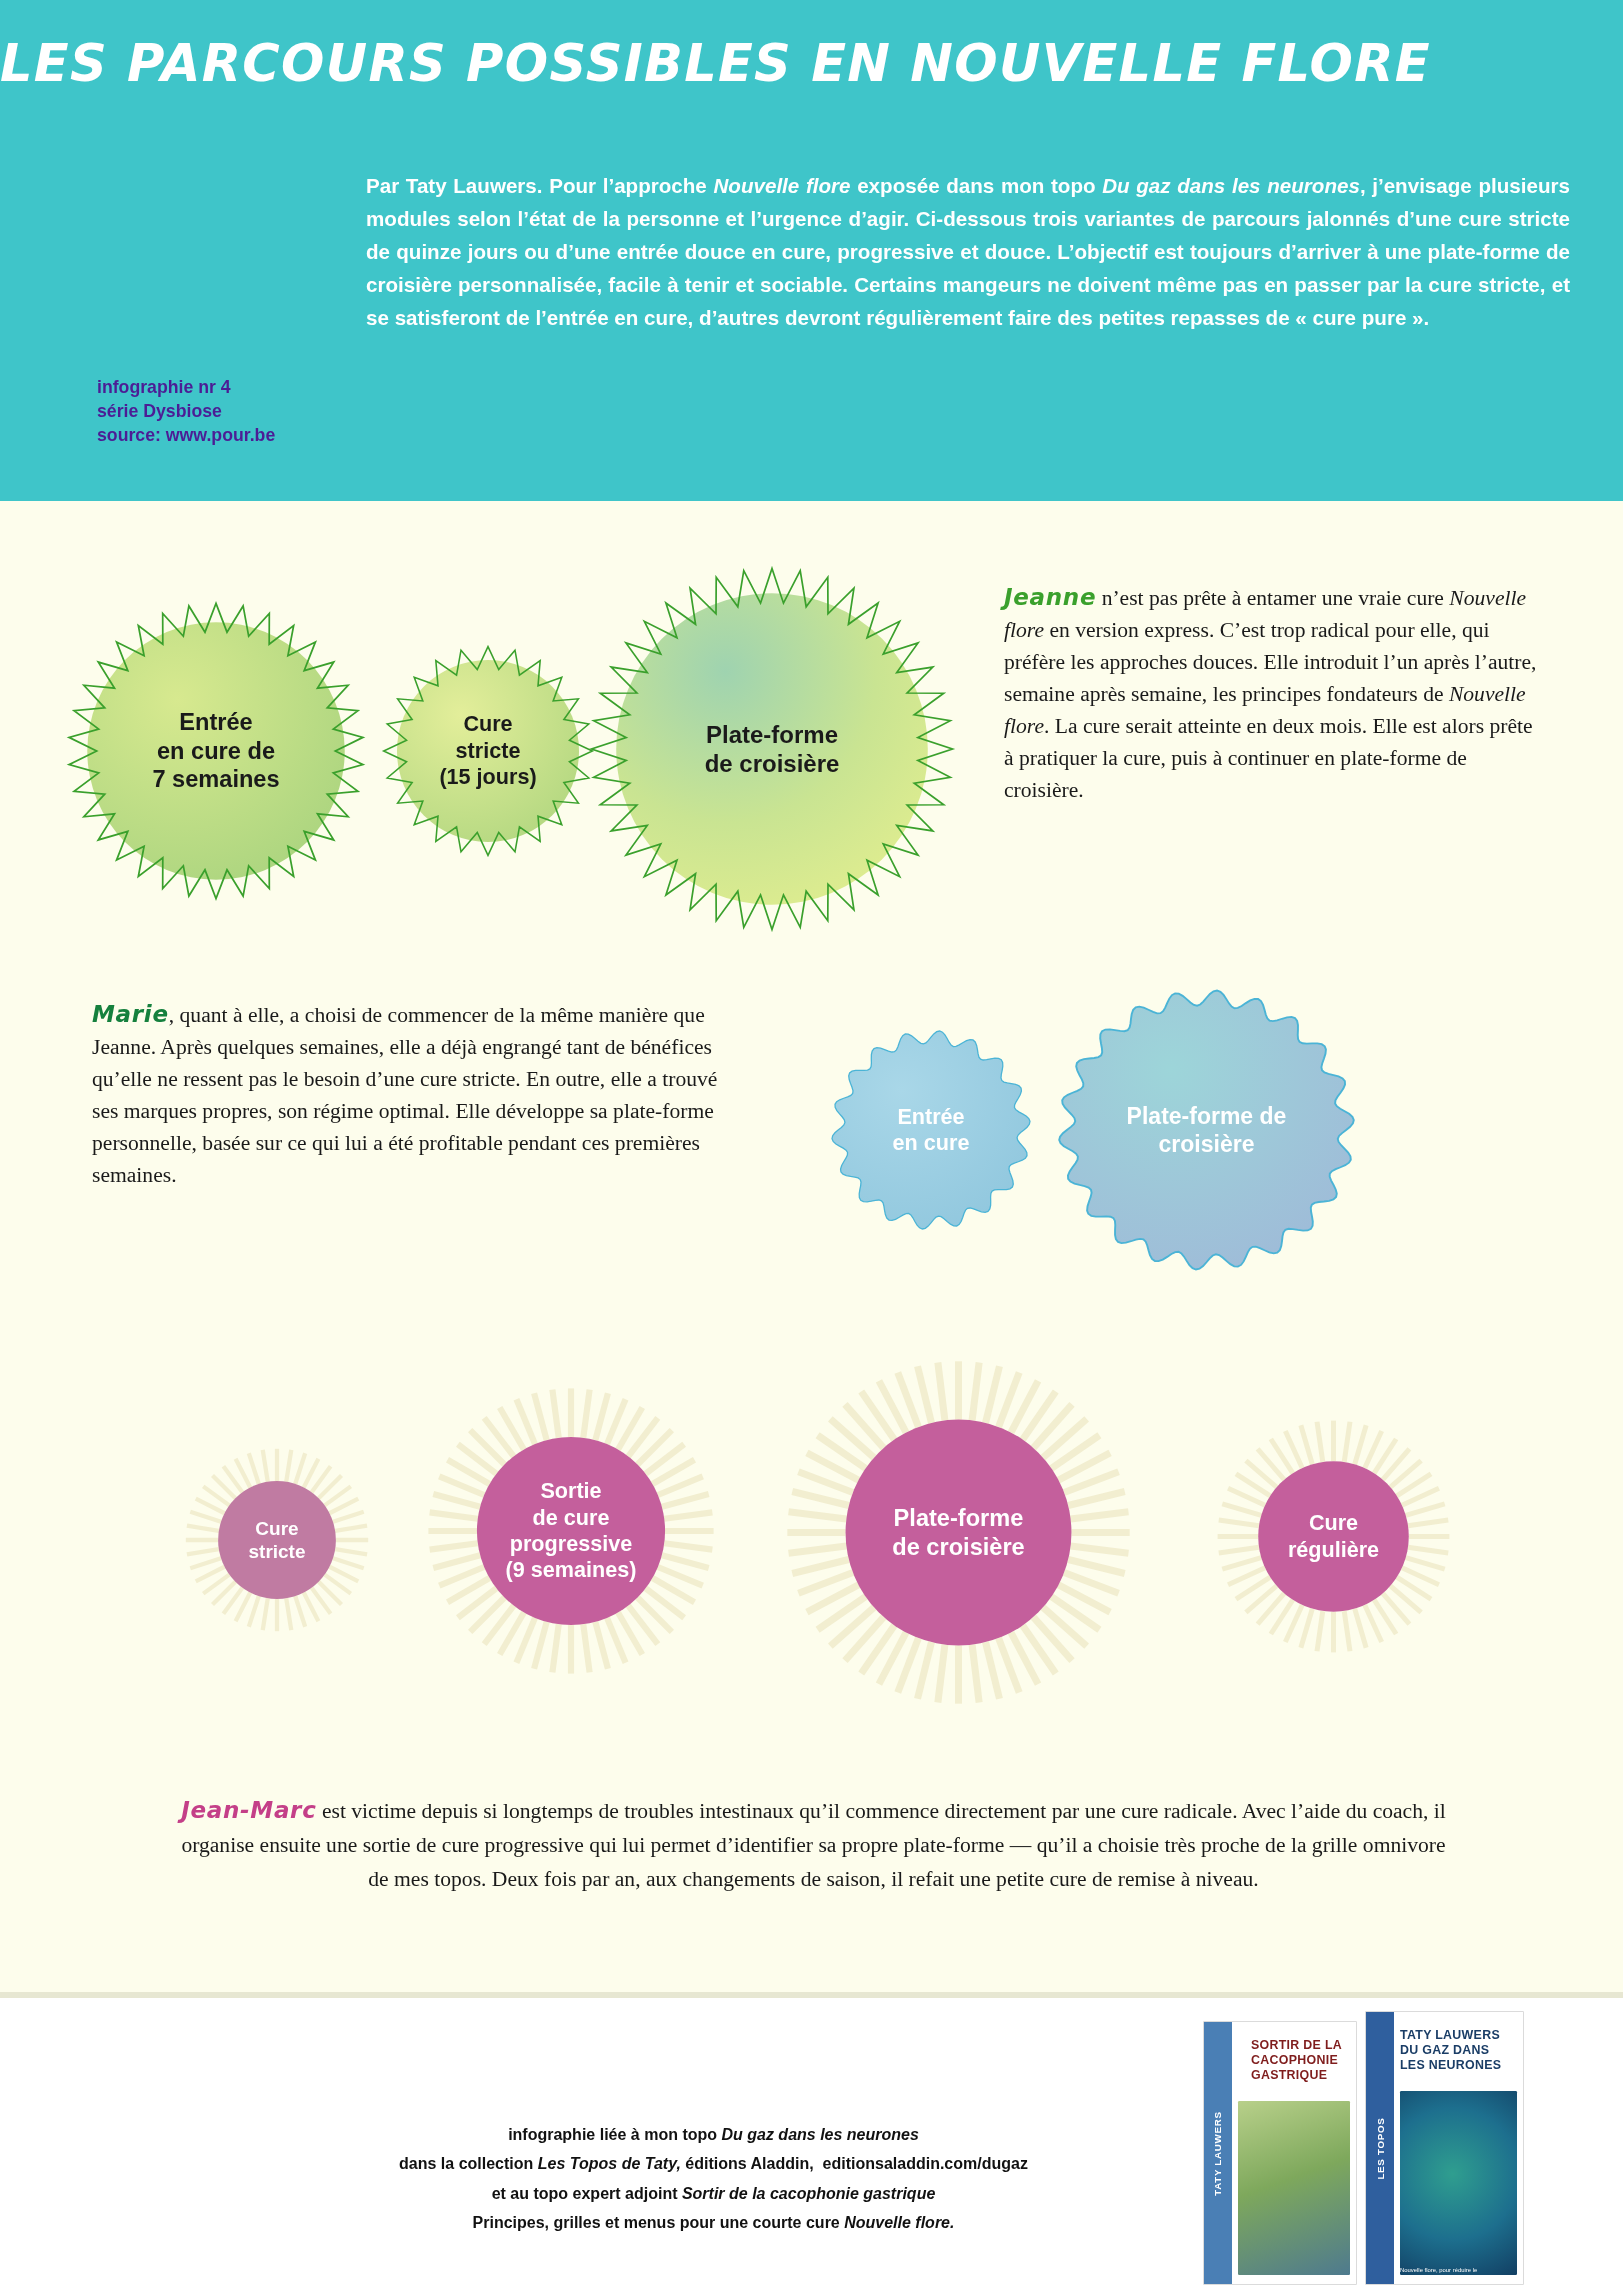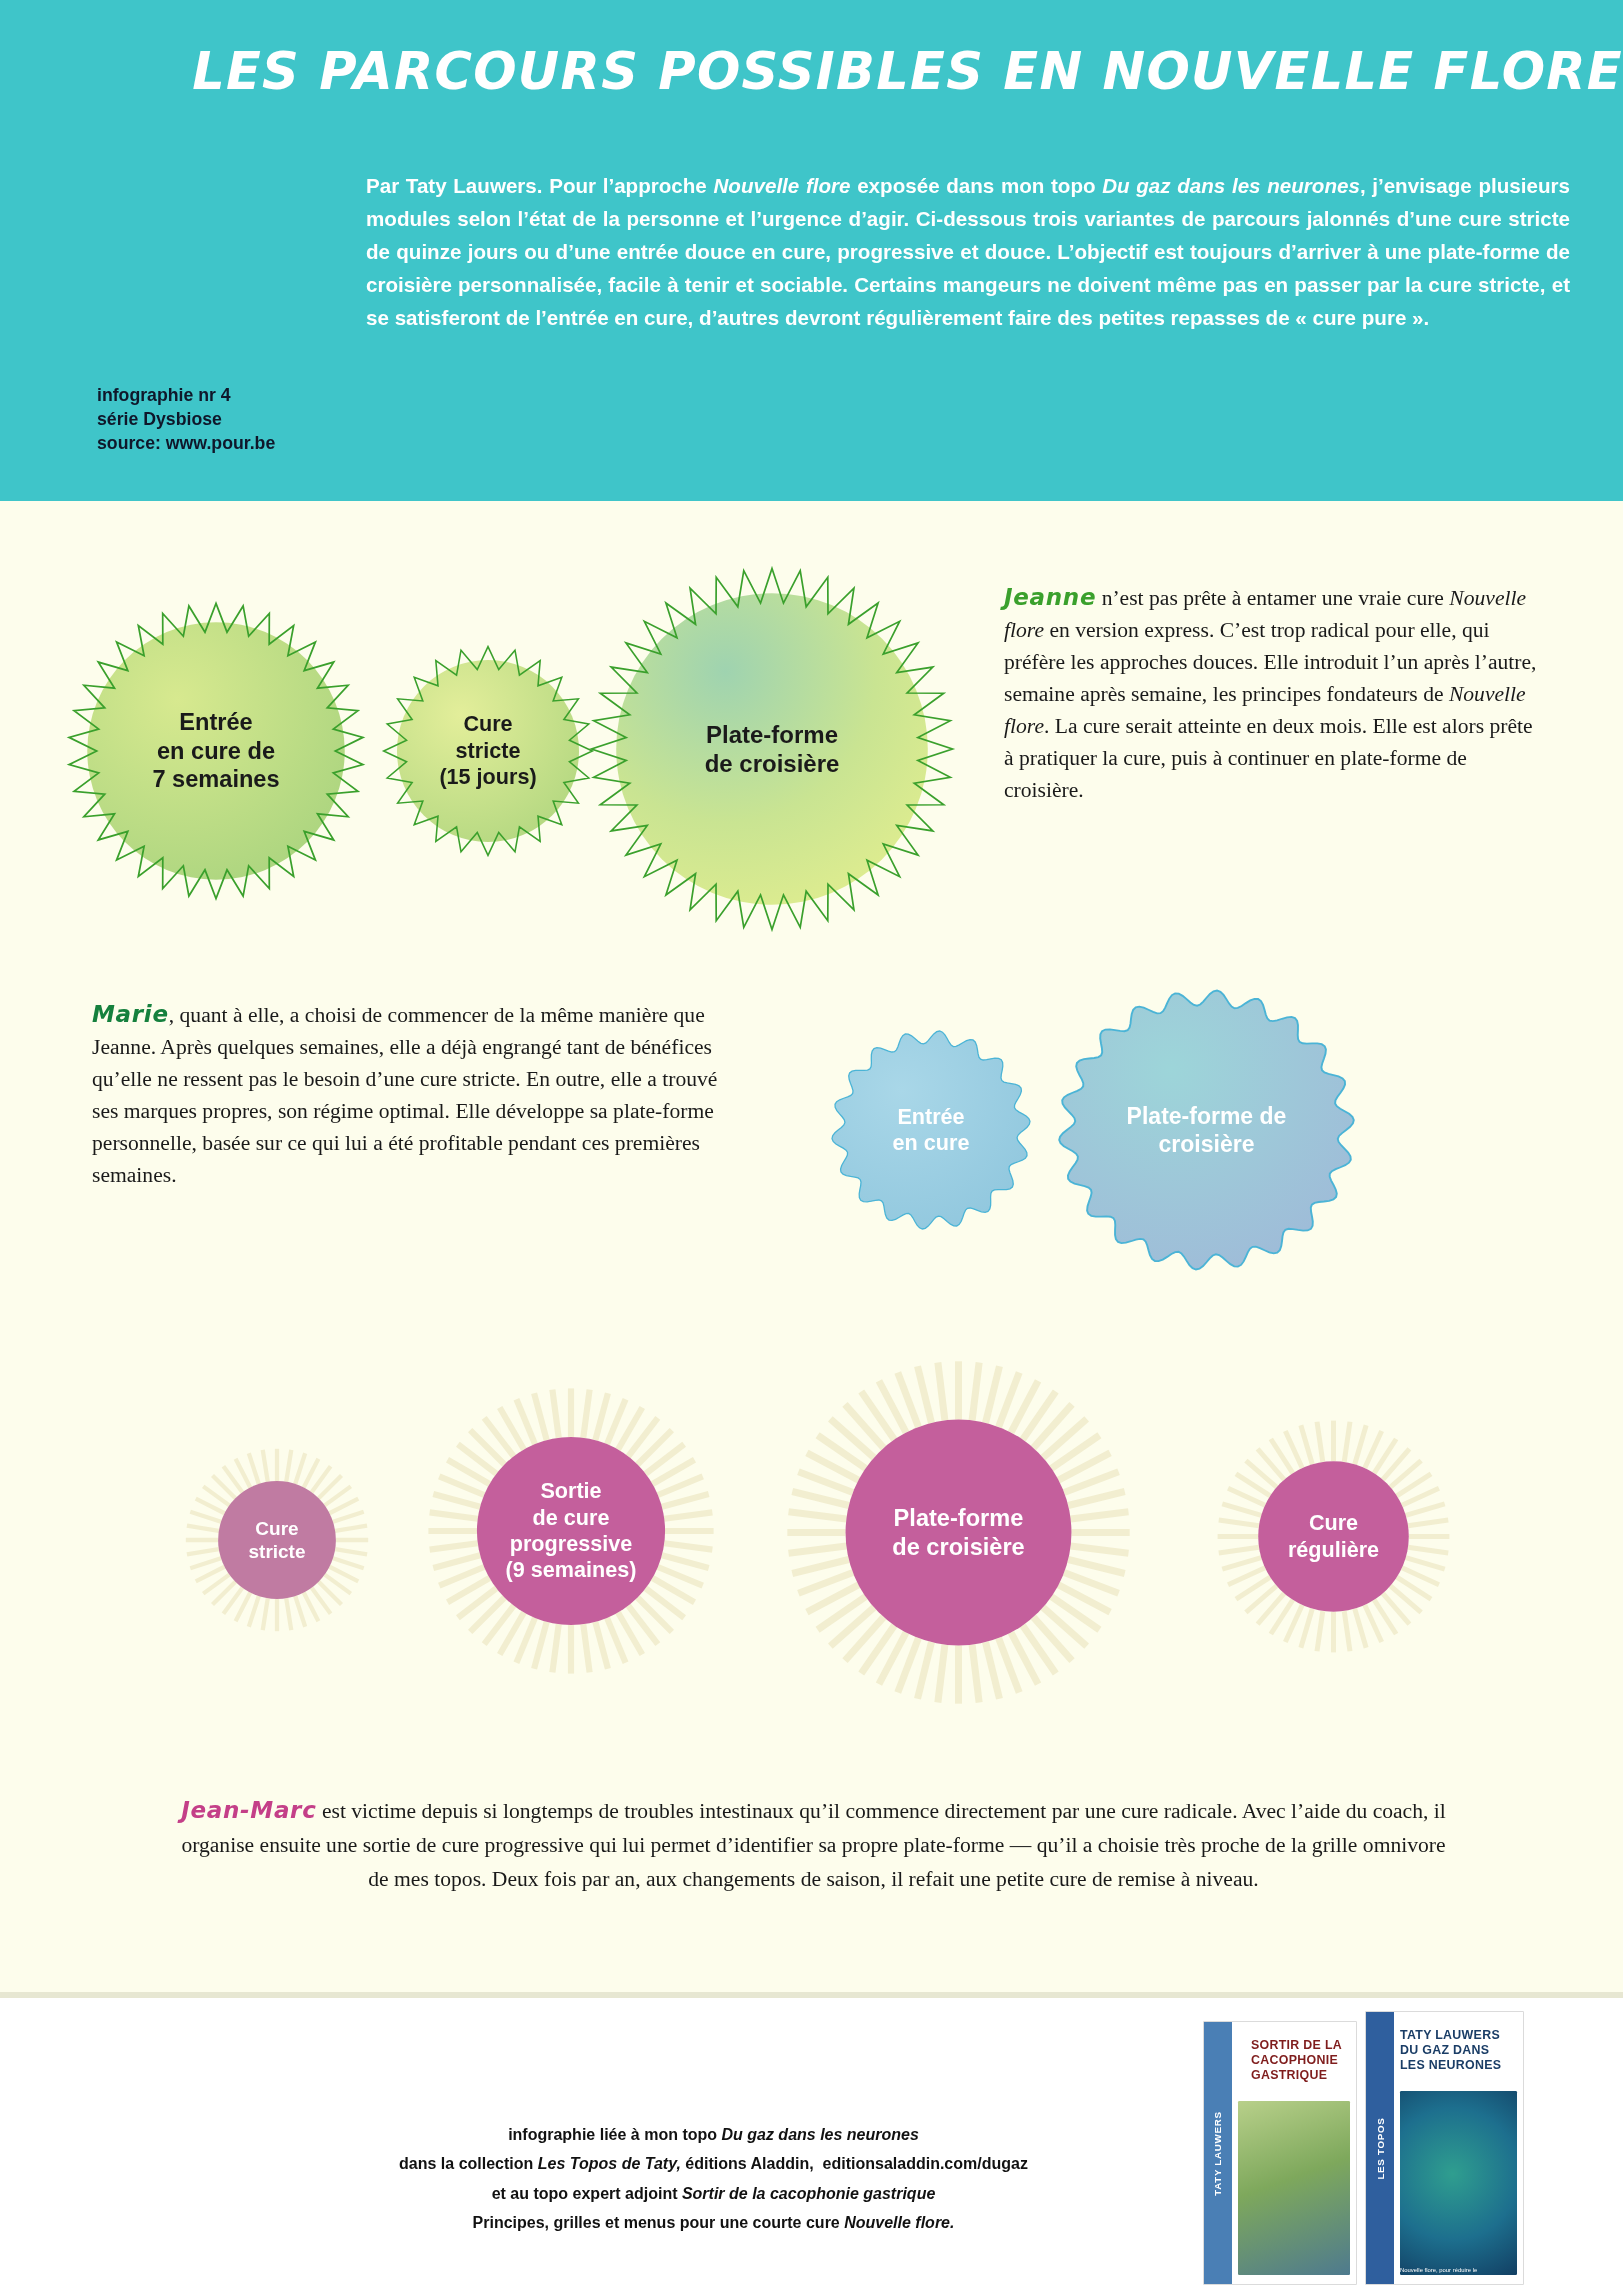--- a/index.html
+++ b/index.html
@@ -19,23 +19,23 @@
   .header {
     position: absolute;
     left: 0; top: 0;
     width: 1623px;
     height: 501px;
     background: #3fc5c9;
   }
   .header-title {
     position: absolute;
     left: 0;
-    top: 42px;
+    top: 34px;
     width: 1623px;
-    text-align: right;
+    text-align: left;
     color: #ffffff;
     font-family: "DejaVu Sans", sans-serif;
     font-style: italic;
     font-weight: bold;
     font-size: 51px;
     letter-spacing: 1.3px;
     text-transform: uppercase;
   }
   .header-intro {
     position: absolute;
@@ -45,22 +45,22 @@
     color: #ffffff;
     font-weight: bold;
     font-size: 20.6px;
     line-height: 33px;
     text-align: justify;
   }
   .header-intro em { font-style: italic; }
   .header-meta {
     position: absolute;
     left: 97px;
-    top: 383px;
-    color: #0f172a;
+    top: 375px;
+    color: #4c1d95;
     font-weight: bold;
     font-size: 17.7px;
     line-height: 24px;
   }
 
   
   .body-bg {
     position: absolute;
     left: 0; top: 501px;
     width: 1623px;

